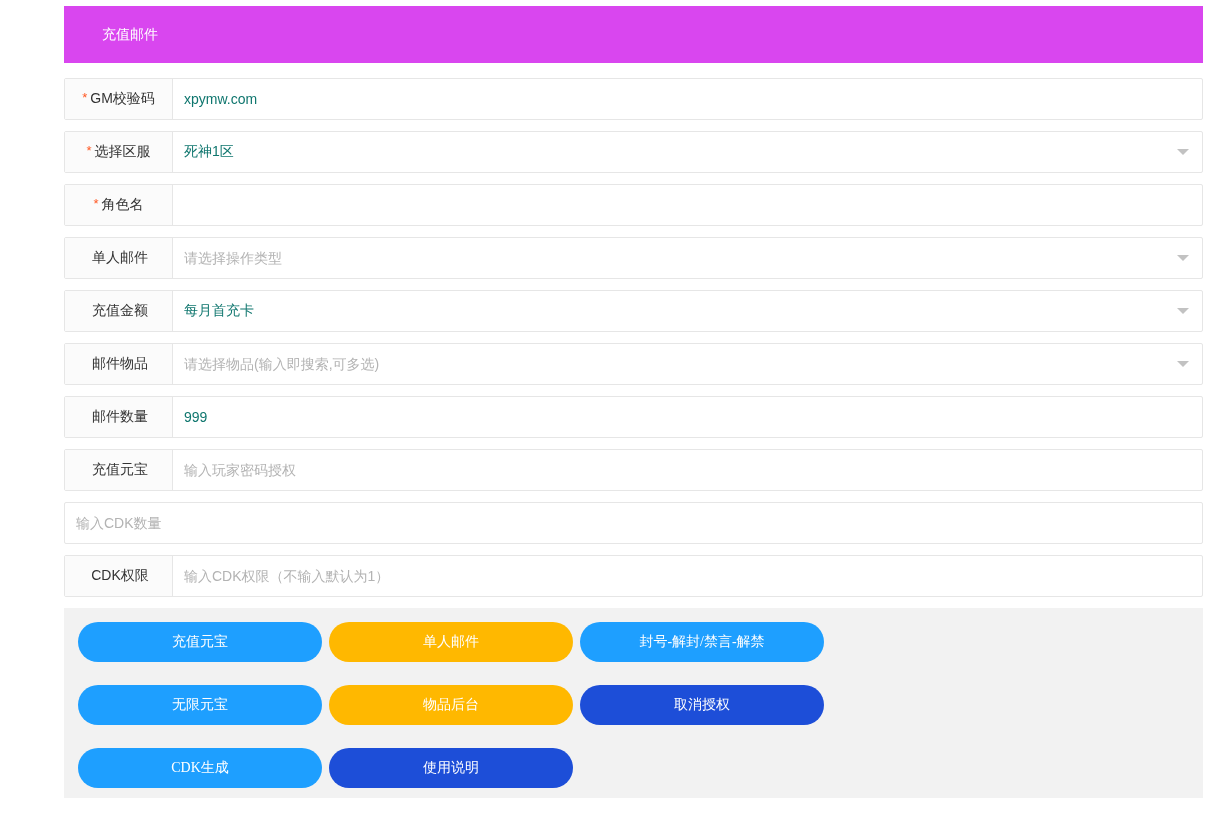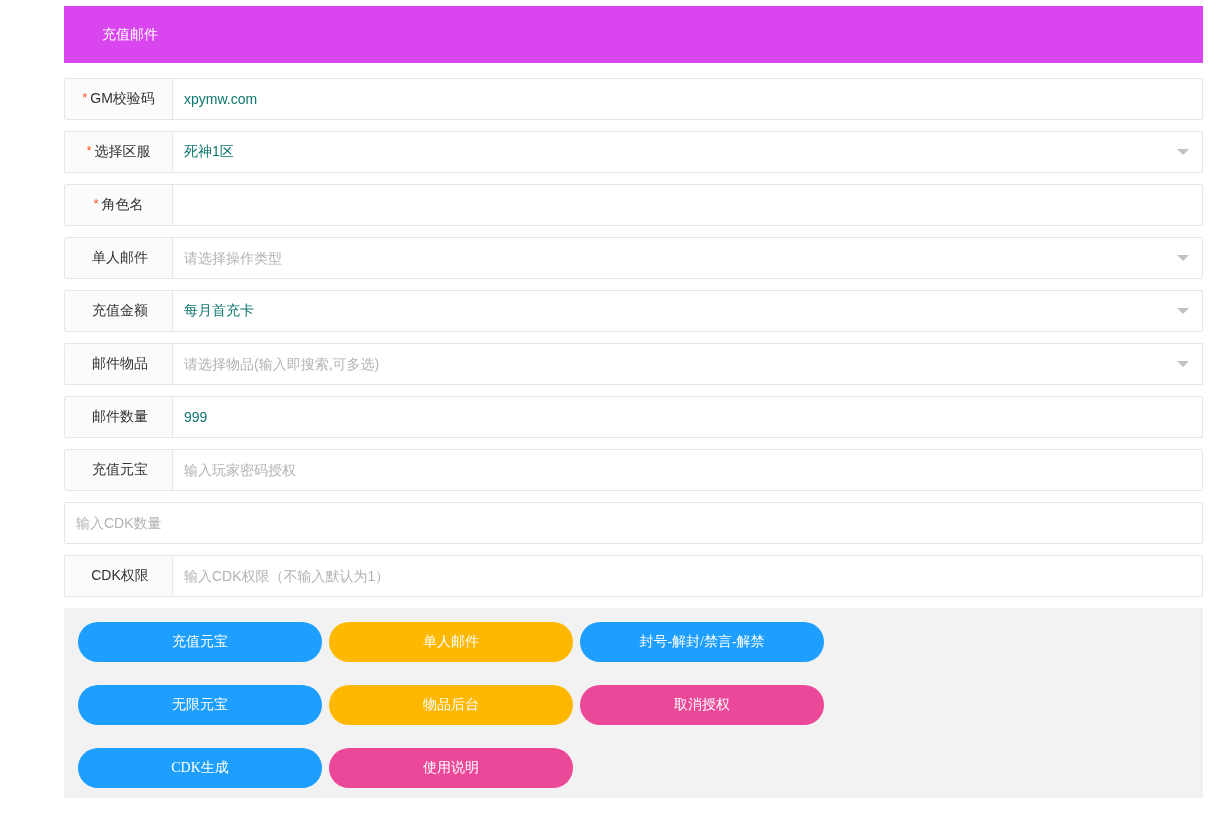--- a/index.html
+++ b/index.html
@@ -75,21 +75,21 @@
     width: 244px; height: 40px;
     border: none;
     border-radius: 20px;
     color: #fff;
     font-size: 14px;
     cursor: pointer;
     font-family: Liberation Serif, serif;
   }
   .btn.blue   { background: #1E9FFF; }
   .btn.amber  { background: #FFB800; }
-  .btn.orange { background: #ec4899; }
+  .btn.orange { background: #1d4ed8; }
 </style>
 </head>
 <body>
 
 <div class="container">
 
   <div class="panel-header">
     <span>充值邮件</span>
   </div>
 

